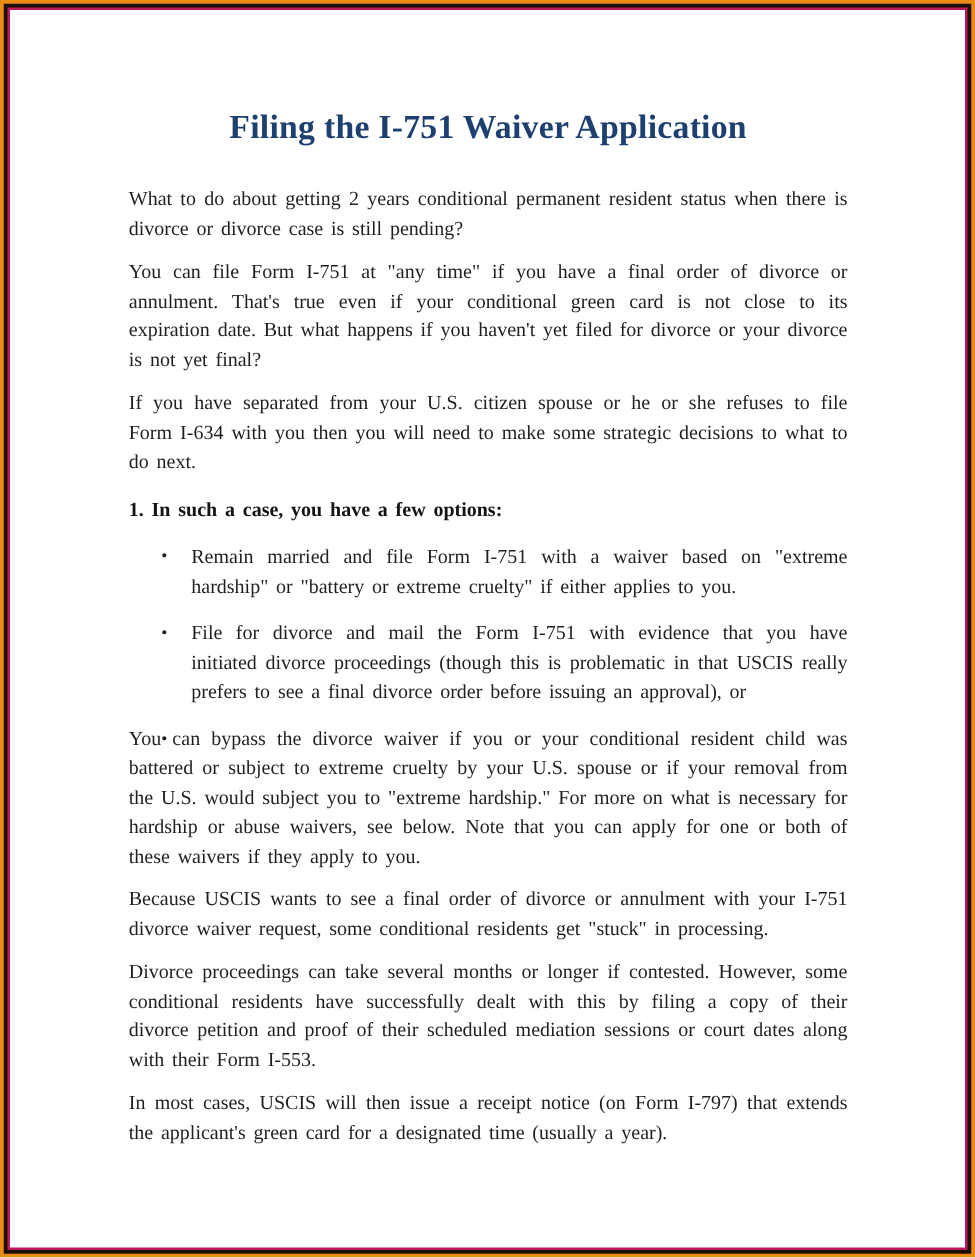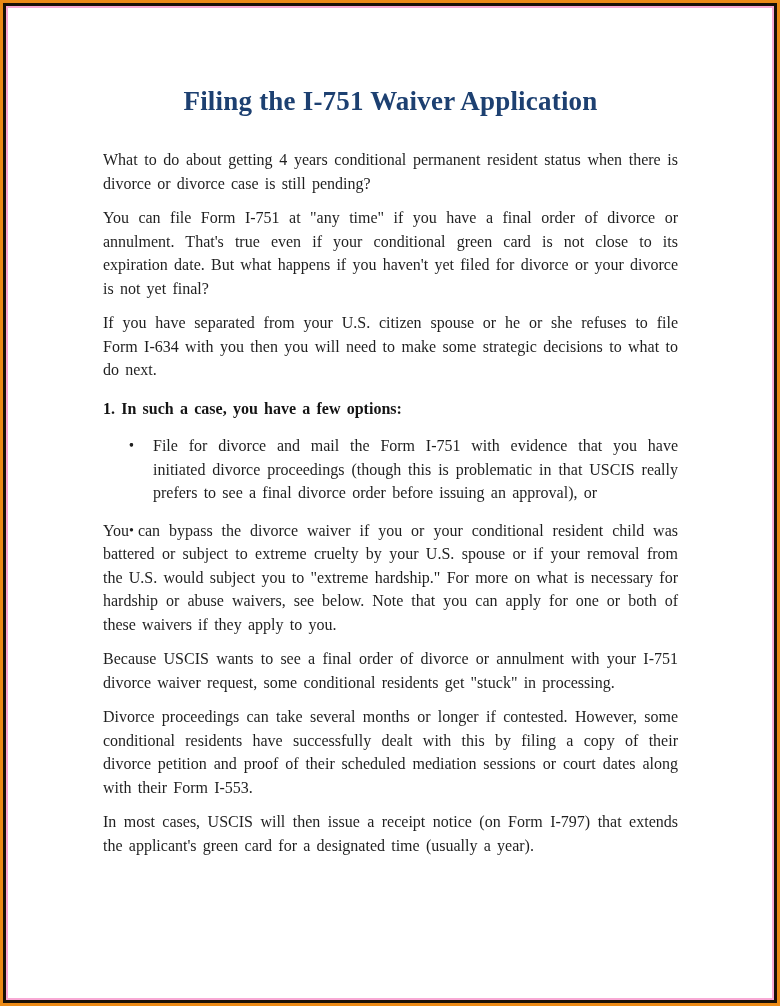--- a/index.html
+++ b/index.html
@@ -17,21 +17,21 @@
   }
   .border-mid {
     width: 100%;
     height: 100%;
     background: #1A1006;
     padding: 3px;
   }
   .border-inner {
     width: 100%;
     height: 100%;
-    background: #f9a8d4;
+    background: #be185d;
     padding: 2px;
   }
   .page {
     width: 100%;
     height: 100%;
     background: #ffffff;
     padding: 76px 94px 0 95px;
     overflow: hidden;
     font-family: "Liberation Serif", "DejaVu Serif", serif;
     color: #1f1f1f;
@@ -87,29 +87,30 @@
 </head>
 <body>
 
 <div class="border-outer">
   <div class="border-mid">
     <div class="border-inner">
       <div class="page">
 
         <h1 class="doc-title">Filing the I-751 Waiver Application</h1>
 
-        <p class="para">What to do about getting 4 years conditional permanent resident status when there is divorce or divorce case is still pending?</p>
+        <p class="para">What to do about getting 2 years conditional permanent resident status when there is divorce or divorce case is still pending?</p>
         <p class="para">You can file Form I-751 at "any time" if you have a final order of divorce or annulment.  That's true even if your conditional green card is not close to its expiration date. But what happens if you haven't yet filed for divorce or your divorce is not yet final?</p>
         <p class="para">If you have separated from your U.S. citizen spouse or he or she refuses to file Form I-634 with you then you will need to make some strategic decisions to what to do next.</p>
 
         <h2 class="section-heading">1. In such a case, you have a few options:</h2>
 
         <ul class="bullet-list">
           <li>
             <span class="dot">•</span>
+            <span>Remain married and file Form I-751 with a waiver based on "extreme hardship" or "battery or extreme cruelty" if either applies to you.</span>
           </li>
           <li>
             <span class="dot">•</span>
             <span>File for divorce and mail the Form I-751 with evidence that you have initiated divorce proceedings (though this is problematic in that USCIS really prefers to see a final divorce order before issuing an approval), or</span>
           </li>
           <li>
             <span class="dot">•</span>
           </li>
         </ul>
 

